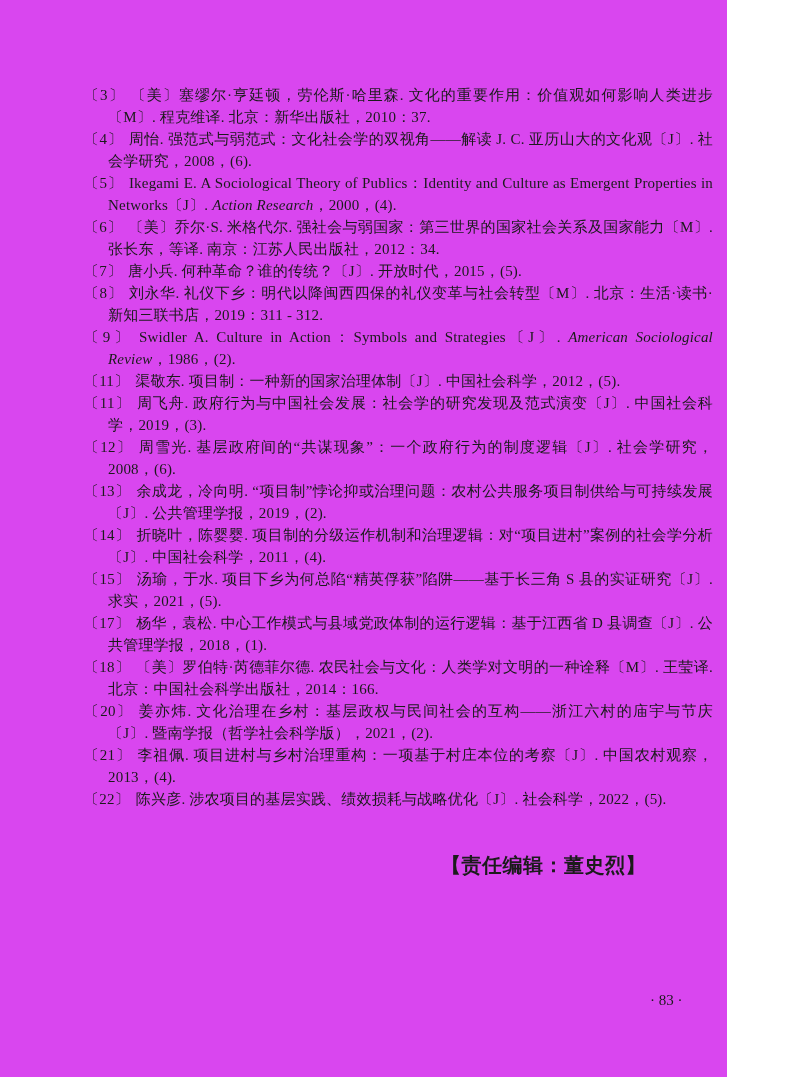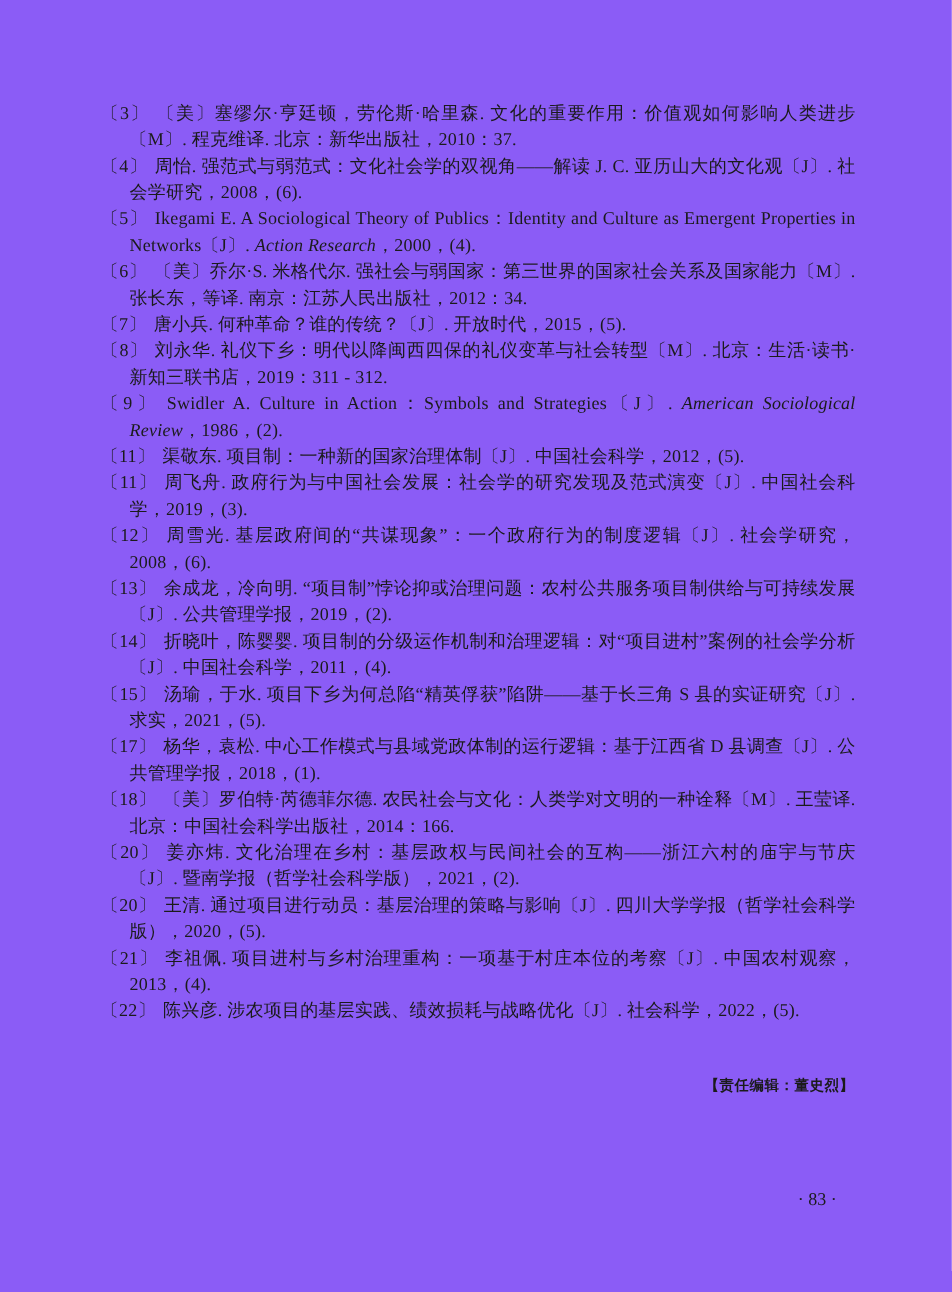--- a/index.html
+++ b/index.html
@@ -1,20 +1,20 @@
 <!DOCTYPE html>
 <html><head>
 <meta charset="utf-8">
 <style>
   html, body { margin: 0; padding: 0; }
   .page {
     position: relative;
-    width: 793px;
+    width: 727px;
     height: 1077px;
-    background: #8b5cf6;
+    background: #d946ef;
     color: #1b1b1b;
     font-family: "Liberation Serif", "DejaVu Serif", serif;
     overflow: hidden;
   }
   .ref-list {
     position: absolute;
     left: 84px;
     top: 84px;
     width: 629px;
   }
@@ -26,32 +26,30 @@
     padding-left: 24px;
     text-indent: -24px;
     letter-spacing: 0.2px;
   }
   .ref .ref-num { padding-right: 6px; }
   .ref em { font-style: italic; }
   .editor-line {
     position: absolute;
     top: 852px;
     right: 81px;
-    font-size: 12px;
+    font-size: 20px;
     font-weight: bold;
     font-family: "Liberation Sans", "DejaVu Sans", sans-serif;
     letter-spacing: 0.5px;
-    margin-top: 44px;
   }
   .page-number {
     position: absolute;
     top: 992px;
     left: 650px;
     width: 62px;
-    text-align: center;
     font-size: 15px;
   }
 </style>
 </head>
 <body>
 
 <div class="page">
 
   <div class="ref-list">
     <div class="ref">
@@ -112,23 +110,20 @@
     </div>
 
     <div class="ref">
       <span class="ref-num">〔18〕</span><span class="ref-text"><span>〔美〕罗伯特·芮德菲尔德. 农民社会与文化：人类学对文明的一种诠释〔M〕. 王莹译. 北京：中国社会科学出版社，2014：166.</span></span>
     </div>
 
     <div class="ref">
       <span class="ref-num">〔20〕</span><span class="ref-text"><span>姜亦炜. 文化治理在乡村：基层政权与民间社会的互构——浙江六村的庙宇与节庆〔J〕. 暨南学报（哲学社会科学版），2021，(2).</span></span>
     </div>
 
-    <div class="ref">
-      <span class="ref-num">〔20〕</span><span class="ref-text"><span>王清. 通过项目进行动员：基层治理的策略与影响〔J〕. 四川大学学报（哲学社会科学版），2020，(5).</span></span>
-    </div>
 
     <div class="ref">
       <span class="ref-num">〔21〕</span><span class="ref-text"><span>李祖佩. 项目进村与乡村治理重构：一项基于村庄本位的考察〔J〕. 中国农村观察，2013，(4).</span></span>
     </div>
 
     <div class="ref">
       <span class="ref-num">〔22〕</span><span class="ref-text"><span>陈兴彦. 涉农项目的基层实践、绩效损耗与战略优化〔J〕. 社会科学，2022，(5).</span></span>
     </div>
   </div>
 

